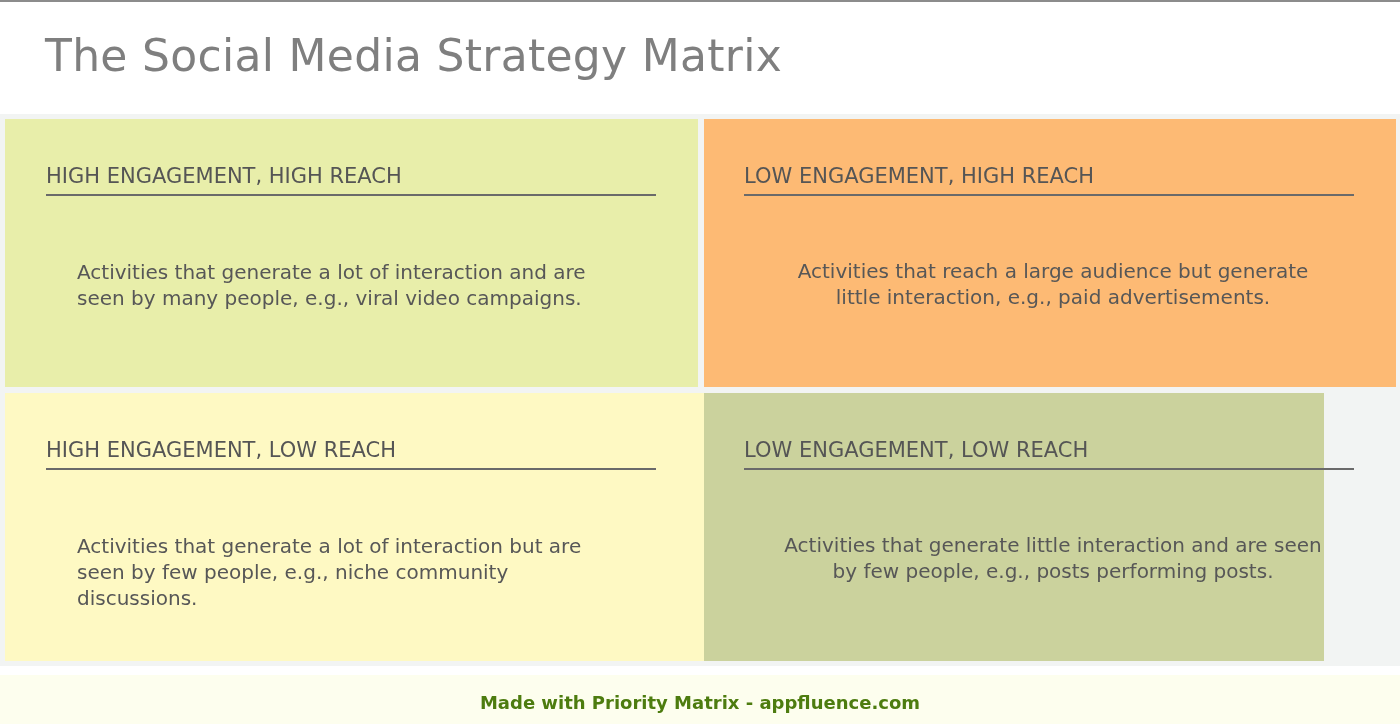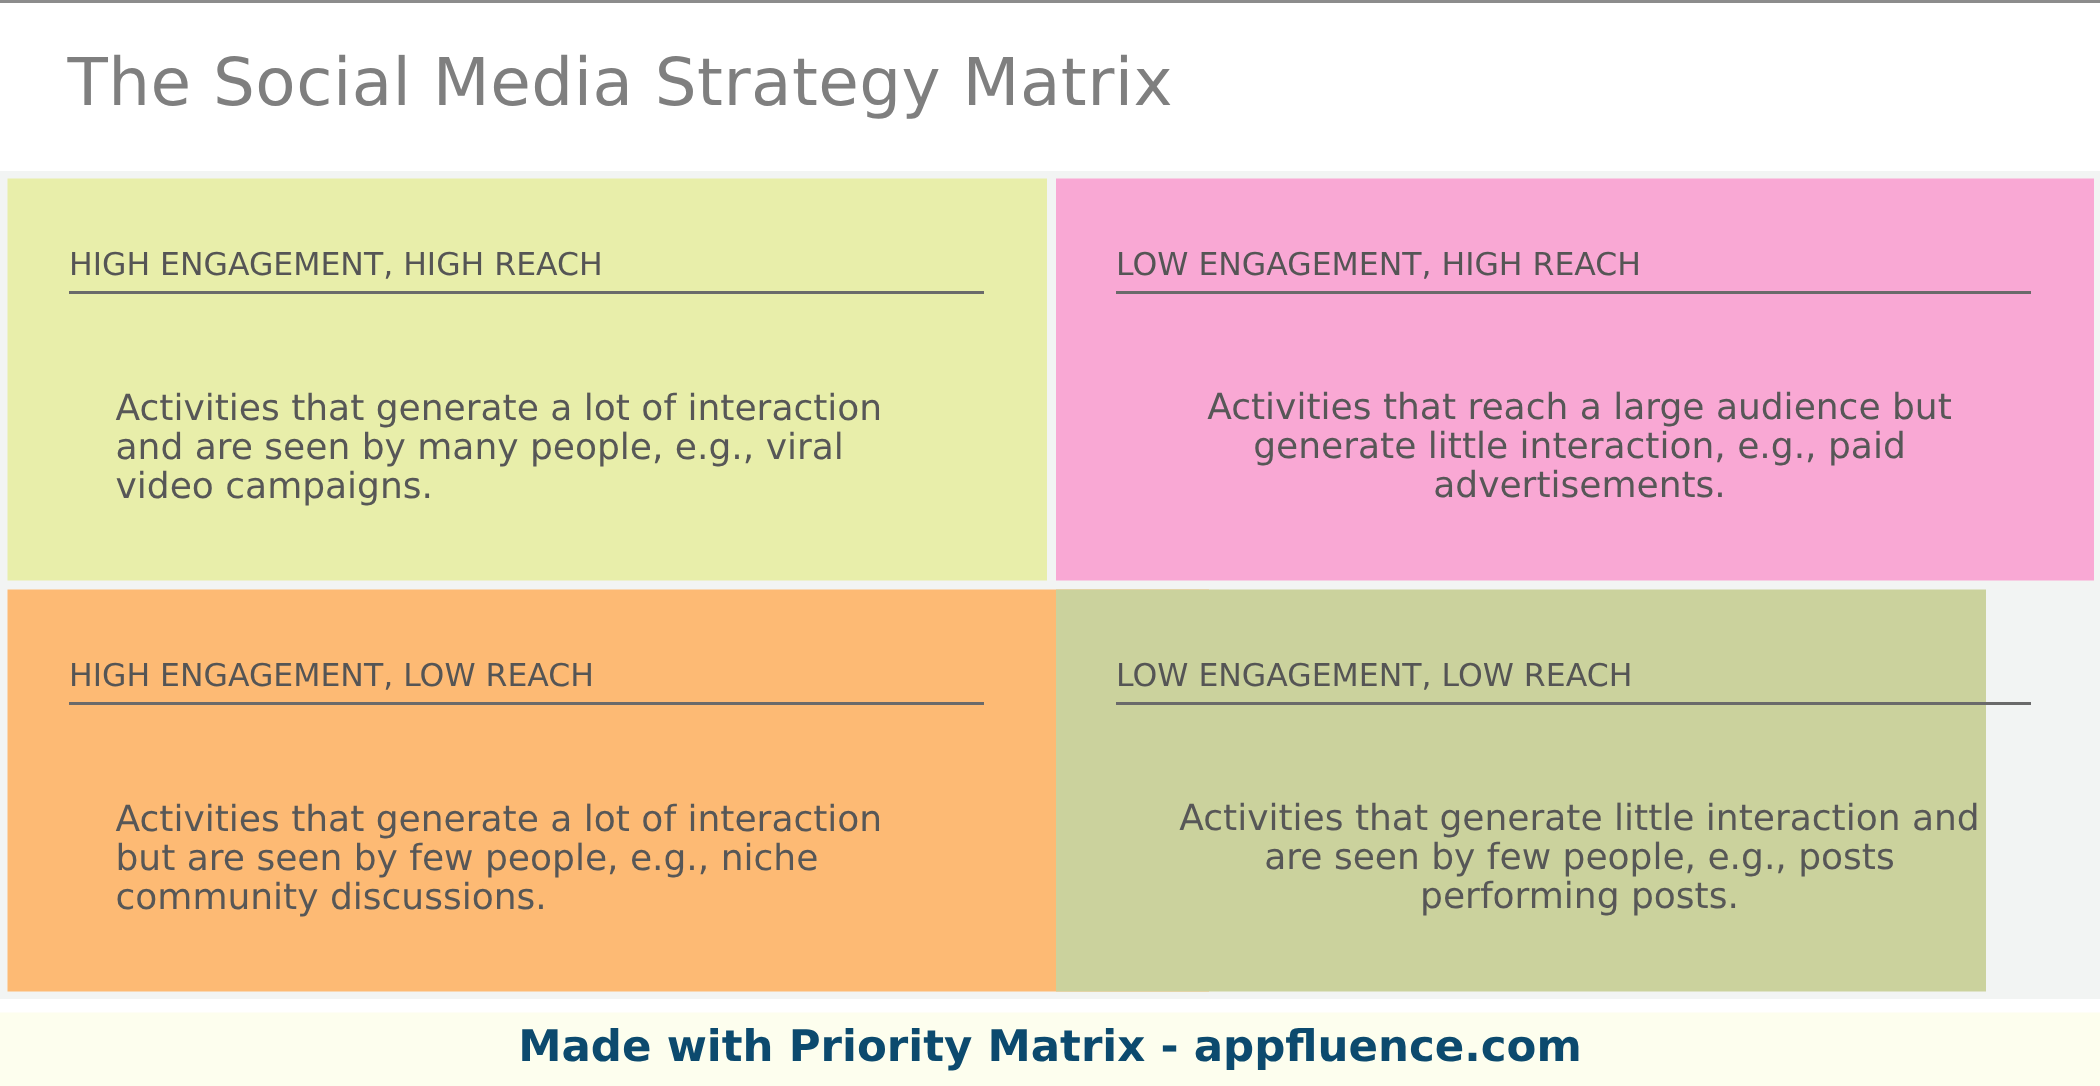--- a/index.html
+++ b/index.html
@@ -11,41 +11,41 @@
   .title {
     position:absolute; left:45px; top:30px; margin:0;
     font-size:44px; font-weight:normal; color:#7f7f7f; letter-spacing:0.3px;
   }
   .matrix {
     position:absolute; left:0; top:114px; width:1400px; height:552px;
     background:#f2f4f3;
   }
   .quad { position:absolute; box-sizing:border-box; }
   .q1 { left:5px; top:5px; width:693px; height:268px; background:#e8eeaa; }
-  .q2 { left:704px; top:5px; width:692px; height:268px; background:#f9a8d4; }
-  .q3 { left:5px; top:279px; width:801px; height:268px; background:#fdba74; }
+  .q2 { left:704px; top:5px; width:692px; height:268px; background:#fdba74; }
+  .q3 { left:5px; top:279px; width:801px; height:268px; background:#fef9c3; }
   .q4 { left:704px; top:279px; width:620px; height:268px; background:#cbd29d; }
   .q-head {
     position:absolute; left:41px; top:45px; width:610px;
     font-size:21px; color:#555555; padding-bottom:6px;
     border-bottom:2px solid #6a6a6a;
   }
   .q-body {
     position:absolute; left:72px; top:140px; width:550px;
-    font-size:24px; line-height:26px; color:#575757;
+    font-size:20px; line-height:26px; color:#575757;
   }
   .q2 .q-head, .q4 .q-head { left:40px; }
   .q2 .q-body, .q4 .q-body { left:69px; top:139px; width:560px;text-align:center; }
   .footer {
     position:absolute; left:0; top:675px; width:1400px; height:49px;
     background:#fdfeee; text-align:center;
   }
   .footer span {
-    display:inline-block; margin-top:5px;
-    font-size:29px; font-weight:bold; color:#0c4a6e;
+    display:inline-block; margin-top:17px;
+    font-size:18px; font-weight:bold; color:#4d7c0f;
   }
 </style>
 </head>
 <body>
 
 <div class="top-rule"></div>
 
 <h1 class="title">The Social Media Strategy Matrix</h1>
 
 <div class="matrix">

